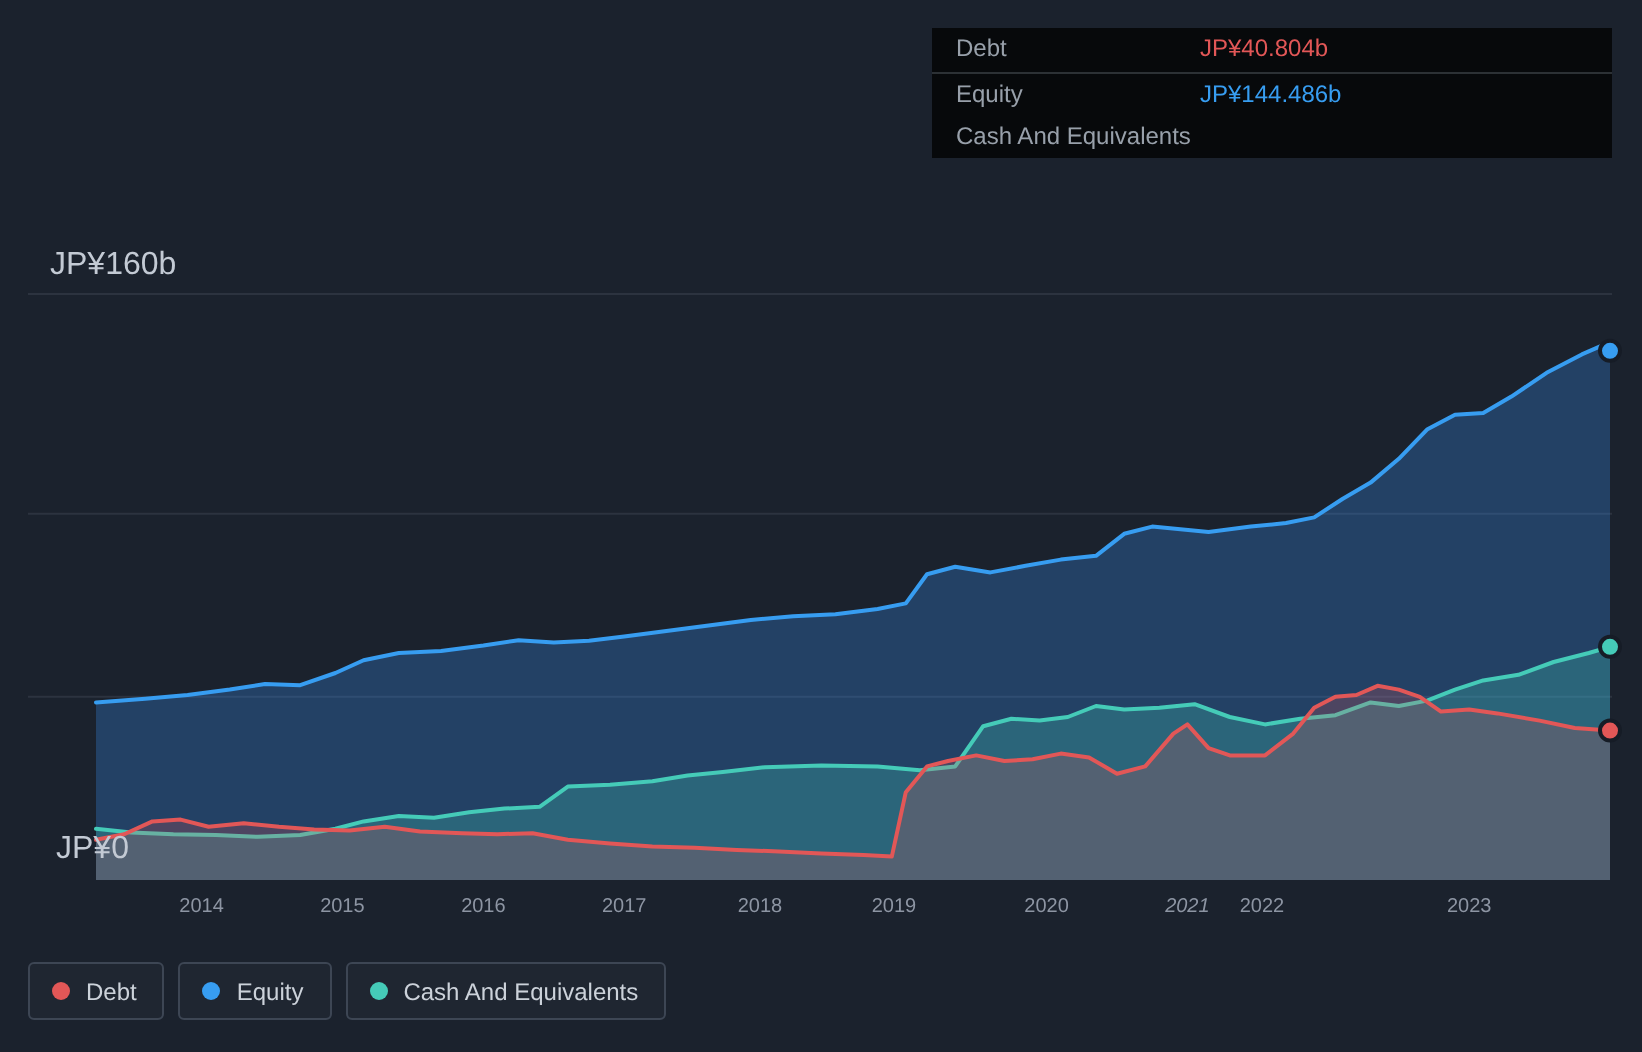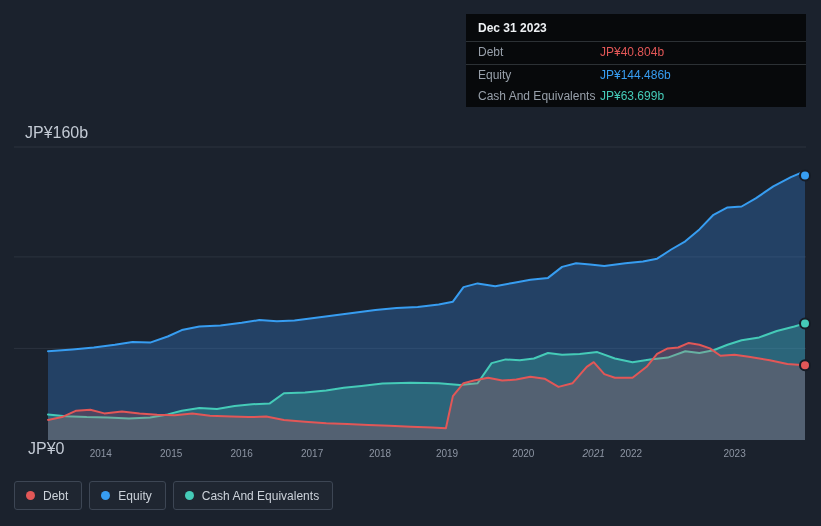--- a/index.html
+++ b/index.html
@@ -5,21 +5,21 @@
   html,body{margin:0;padding:0;}
   body{
     width:821px;height:526px;position:relative;overflow:hidden;
     background:#1b222d;
     font-family:"Liberation Sans", sans-serif;
     -webkit-font-smoothing:antialiased;
   }
   #chart-svg{position:absolute;left:0;top:0;}
   .y-label{position:absolute;color:#c3cad4;font-size:16px;}
   .y-label.top{left:25px;top:124px;}
-  .y-label.bottom{left:28px;top:440px;}
+  .y-label.bottom{left:28px;top:416px;}
   #x-labels{position:absolute;left:0;top:448px;width:100%;height:16px;
     color:#8d95a3;font-size:10px;}
   .x-tick{position:absolute;top:0;transform:translateX(-50%);}
 
   
   .tooltip{
     position:absolute;left:466px;top:14px;width:340px;
     background:#07090b;font-size:12px;color:#dfe3e8;
   }
   .tt-title{padding:7px 12px 6px;color:#eef1f4;font-weight:700;
@@ -67,32 +67,30 @@
     <span class="x-tick" style="left: 312.1px;">2017</span>
     <span class="x-tick" style="left: 380px;">2018</span>
     <span class="x-tick" style="left: 447px;">2019</span>
     <span class="x-tick" style="left: 523.3px;">2020</span>
     <span class="x-tick" style="left: 593.7px; font-style: italic;">2021</span>
     <span class="x-tick" style="left: 631px; text-align: center;">2022</span>
     <span class="x-tick" style="left: 734.6px;">2023</span>
   </div>
 
 <div class="tooltip">
-  <div class="tt-title">Dec 31 2023</div>
   <div class="tt-row sep">
     <span class="tt-label">Debt</span>
     <span class="tt-value" style="color: rgb(226, 87, 87);">JP¥40.804b</span>
   </div>
   <div class="tt-row">
     <span class="tt-label">Equity</span>
     <span class="tt-value" style="color: rgb(55, 157, 241);">JP¥144.486b</span>
   </div>
   <div class="tt-row">
     <span class="tt-label">Cash And Equivalents</span>
-    <span class="tt-value" style="color: rgb(69, 203, 184);">JP¥63.699b</span>
   </div>
 </div>
 
 <div class="legend">
   <div class="legend-item">
     <span class="dot" style="background: rgb(226, 87, 87);"></span>
     <span>Debt</span>
   </div>
   <div class="legend-item">
     <span class="dot" style="background: rgb(55, 157, 241);"></span>

